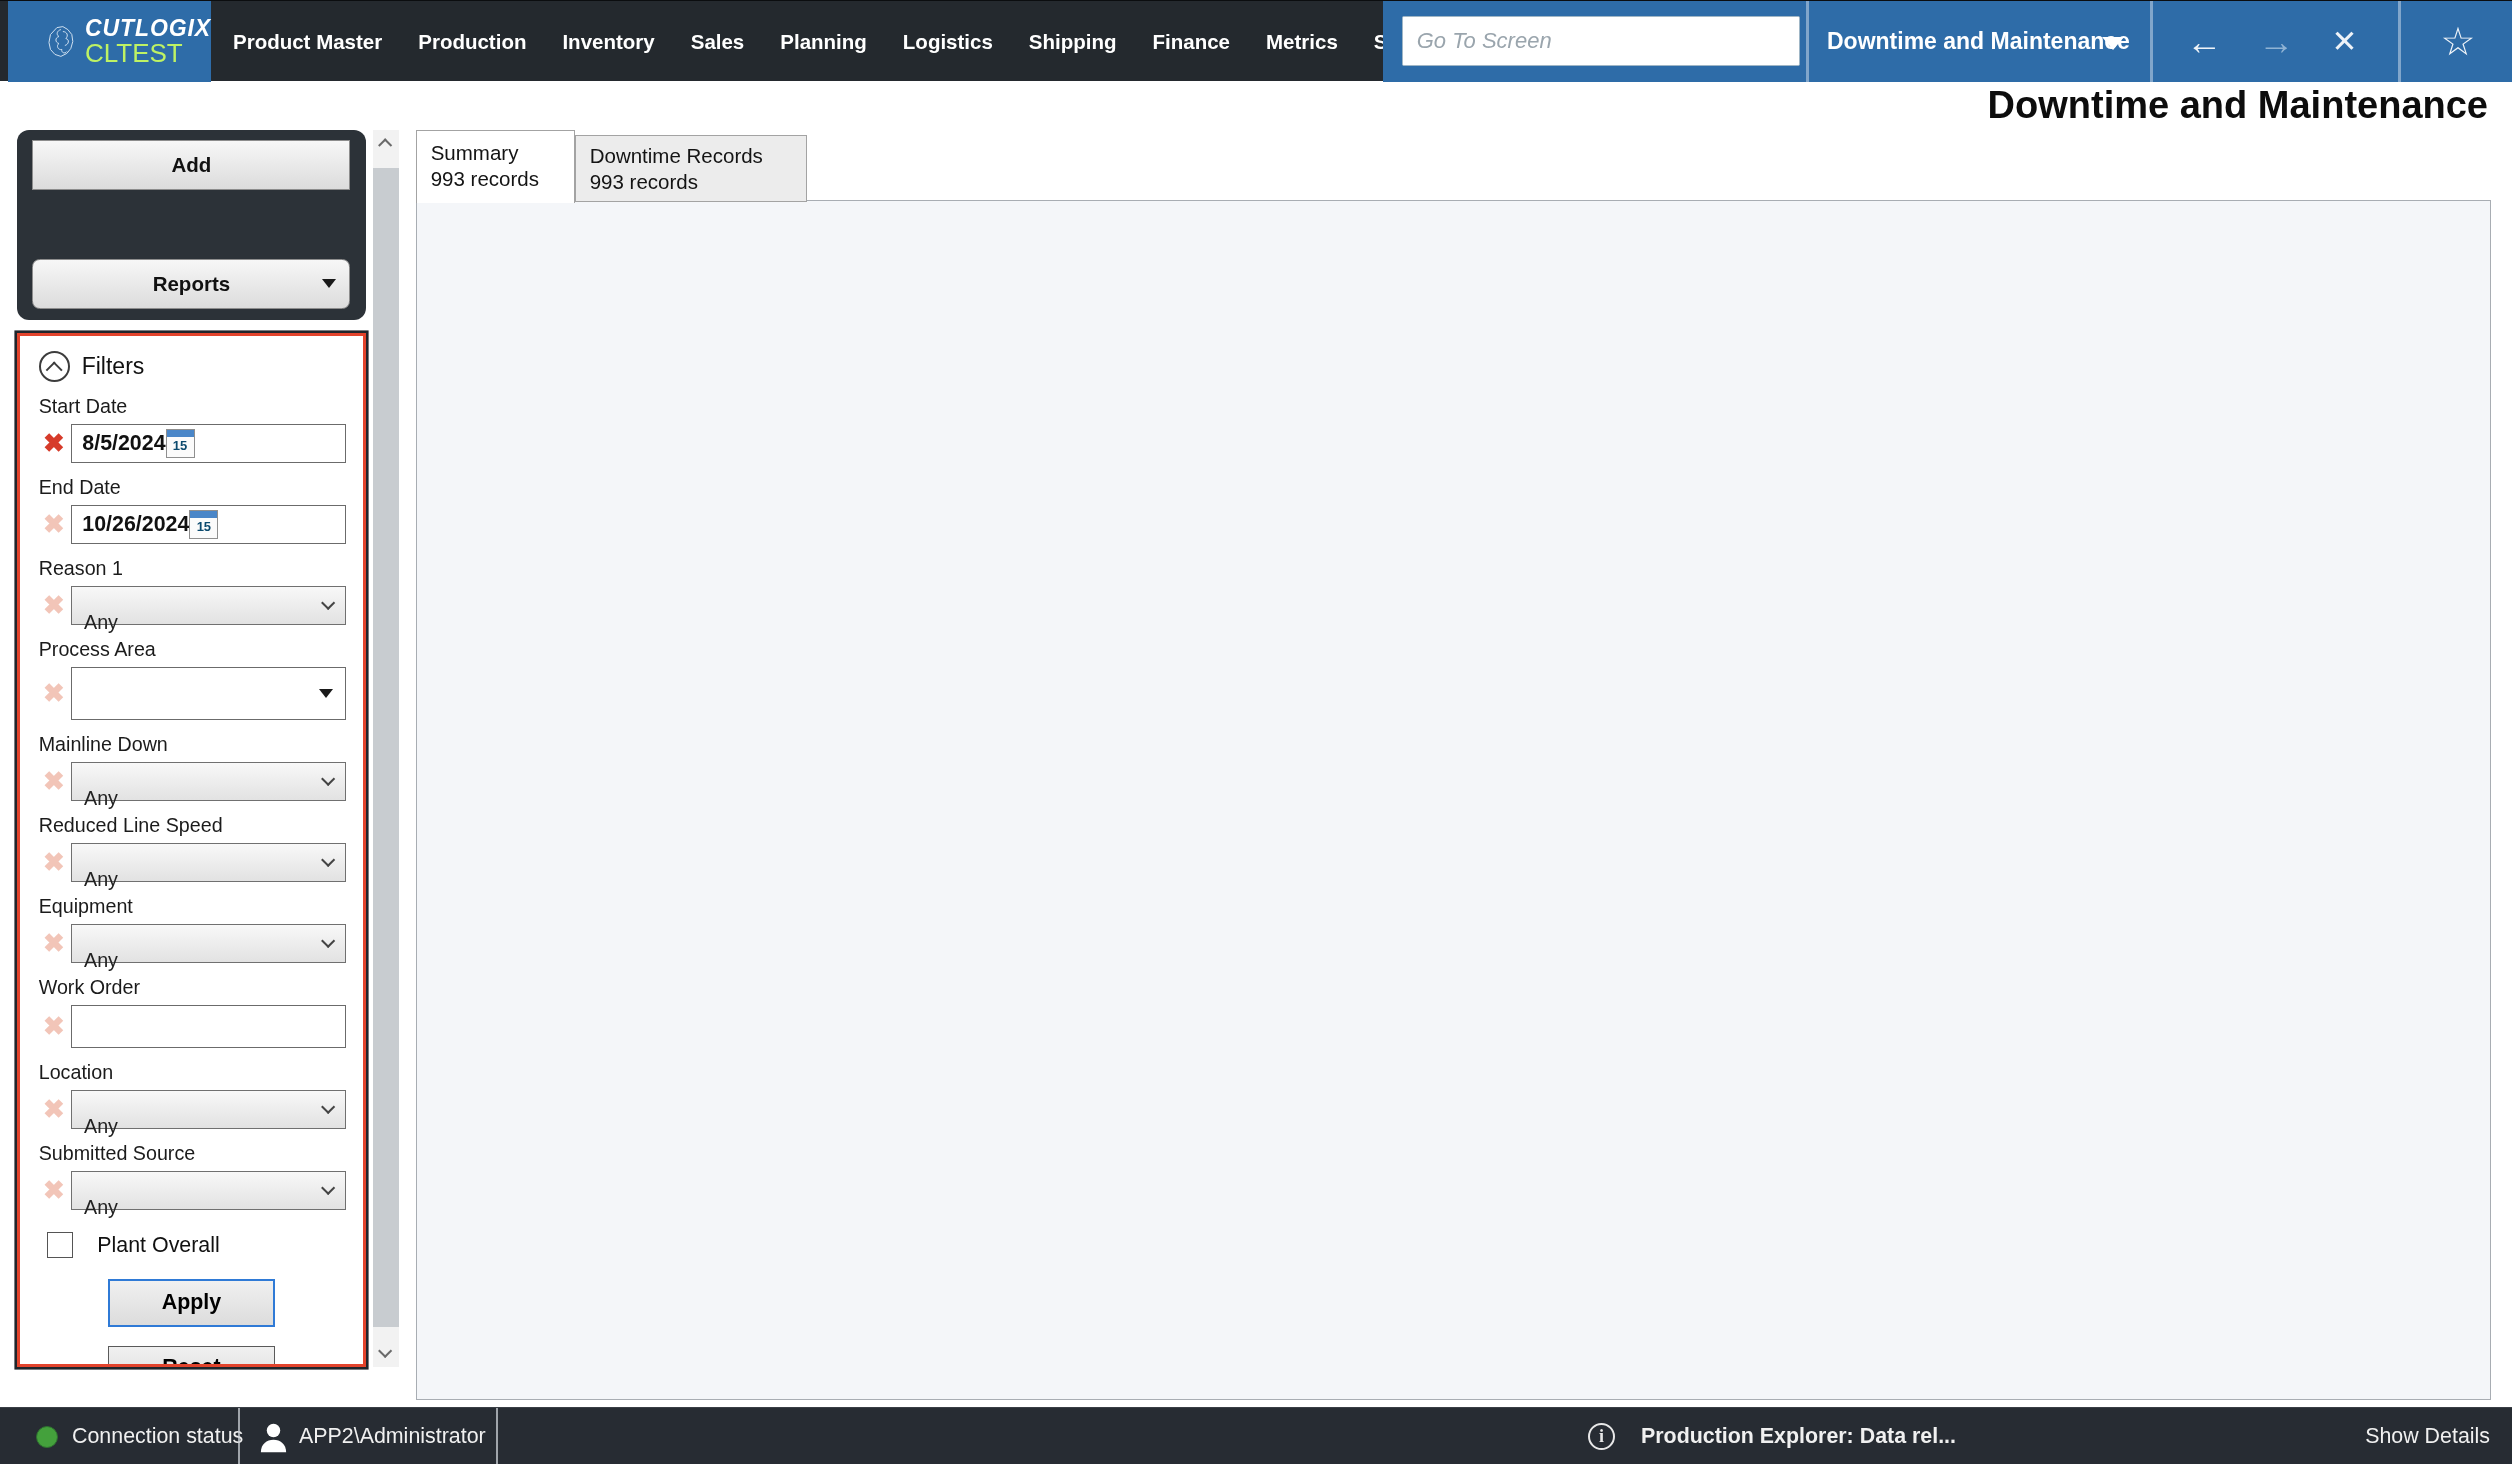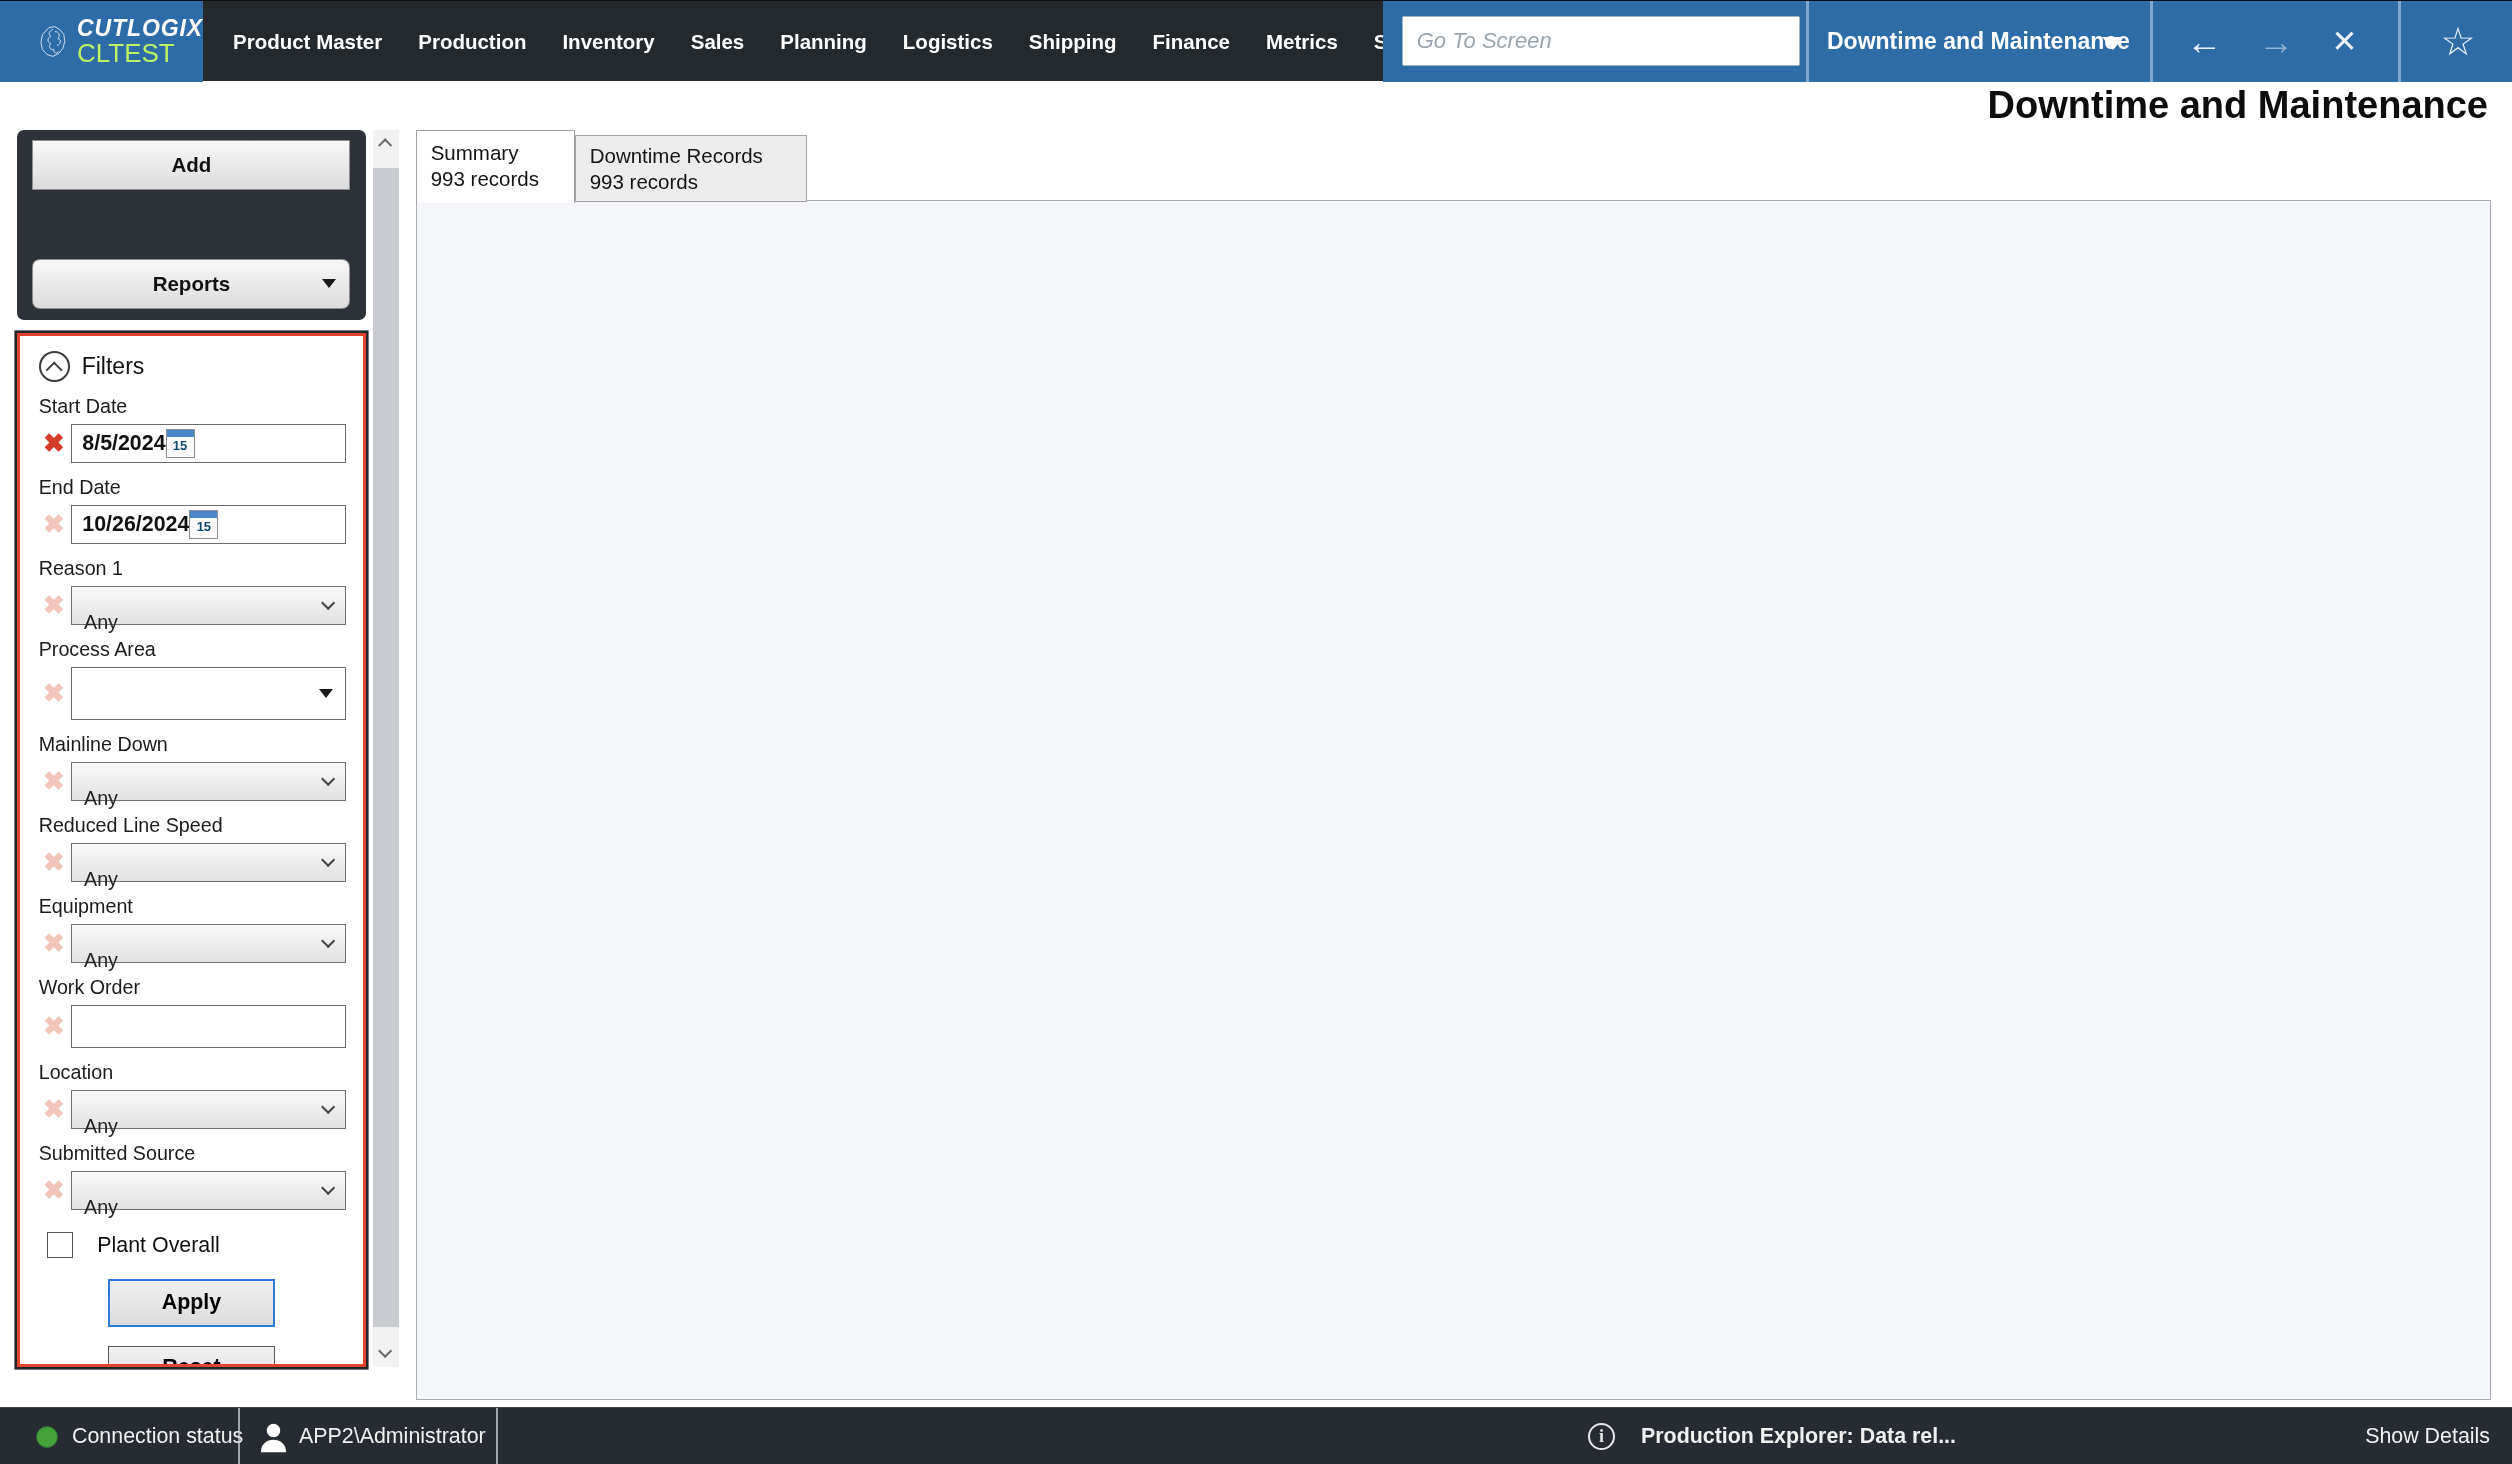--- a/index.html
+++ b/index.html
@@ -2,21 +2,21 @@
 <html style="font-size:13.7px"><head>
 <meta charset="utf-8">
 <style>
   * { box-sizing: border-box; margin:0; padding:0; }
   html,body { width:2512px; height:1465px; }
   body { position:relative; font-family:"Liberation Sans", sans-serif; background:#fff; overflow:hidden; }
   .abs { position:absolute; }
 
   
   .topbar { left:0; top:0; width:2512px; height:81px; background:#24292e; border-top:1.7px solid #0b0d0f; }
-  .logo-block { left:0; top:0; width:203px; height:81px; background:#2e6ca8; display:flex; align-items:center;padding-left:24px; }
+  .logo-block { left:8px; top:0; width:203px; height:81px; background:#2e6ca8; display:flex; align-items:center;padding-left:24px; }
   .logo-icon { margin-left:13.7px; }
   .logo-text { margin-left:8.5px; display:flex; flex-direction:column; line-height:1.05; }
   .brand { font-size:23px; font-weight:bold; font-style:italic; color:#fff; letter-spacing:0.9px; }
   .env { font-size:26px; color:#bef264; }
   .nav-menu { left:203px; top:0; width:1181px; height:81px; display:flex; align-items:center; padding-left:12px; }
   .nav-item { color:#fff; font-size:20.5px; font-weight:bold; padding:0 18px; white-space:nowrap; cursor:default; }
   .blue-right { left:1383px; top:0; width:1129px; height:81px; background:#2e6ca8; }
   .goto-input { left:1402px; top:15.4px; width:398px; height:50px; border:1.7px solid #9fb6c6; background:#fff; font-size:22px; padding:0 13.7px; color:#333; border-radius:1.7px; }
   .goto-input::placeholder { font-style:italic; color:#9aa5ad; }
   .tb-divider { top:0; width:2.6px; height:81px; background:rgba(255,255,255,0.40); }
@@ -25,21 +25,21 @@
   .tb-btn { top:0; height:81px; line-height:81px; text-align:center; width:55px; color:#eef3f8; }
   .tb-back { left:2177px; font-size:36px; }
   .tb-fwd { left:2249px; font-size:36px; color:#8fb3d4; }
   .tb-close { left:2317px; font-size:31px; }
   .tb-star { left:2428px; font-size:39px; width:60px; color:#f2f6fa; }
 
   
   .page-title { top:84px; right:24px; font-size:38px; font-weight:bold; color:#0d0d0d; }
 
   
-  .side-dark { left:17px; top:130px; width:349px; height:190px; background:#2c3238; border-radius:7px; }
+  .side-dark { left:17px; top:130px; width:349px; height:190px; background:#2c3238; border-radius:12px; }
   .side-btn { position:absolute; left:15.4px; width:318px; height:50px; background:linear-gradient(#f7f7f7,#dcdcdc); border:1.7px solid #8d8d8d; font-size:20.5px; font-weight:bold; color:#111; display:flex; align-items:center; justify-content:center; }
   .btn-add { top:10.3px; }
   .btn-reload { top:69px; }
   .btn-reports { top:129px; border-radius:7.7px; }
   .btn-caret { position:absolute; right:13.7px; top:19px; width:0; height:0; border-left:7.7px solid transparent; border-right:7.7px solid transparent; border-top:9.4px solid #1a1a1a; }
 
   .filters { left:17px; top:333px; width:349px; height:1034px; background:#fff; border:3.4px solid #e2432c; box-shadow:0 0 0 2.6px #20252b; padding:12px 17px 0 17px; overflow:hidden; }
   .filters-header { display:flex; align-items:center; gap:12px; margin:3.4px 0 1.7px 1.7px; }
   .collapse-circle { width:31px; height:31px; border:2.6px solid #3c3c3c; border-radius:50%; position:relative; }
   .collapse-circle::after { content:''; position:absolute; left:7.7px; top:10.3px; width:10.3px; height:10.3px; border-left:2.6px solid #3c3c3c; border-top:2.6px solid #3c3c3c; transform:rotate(45deg); }

